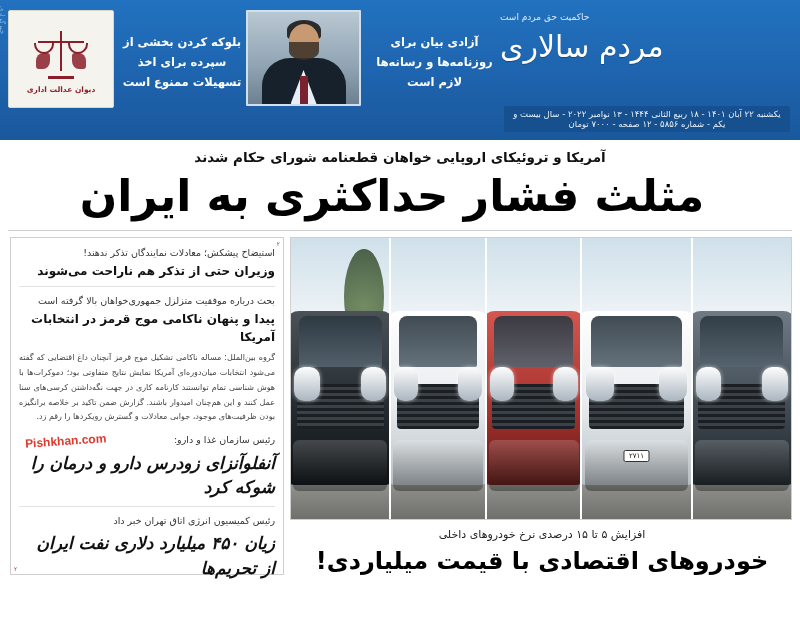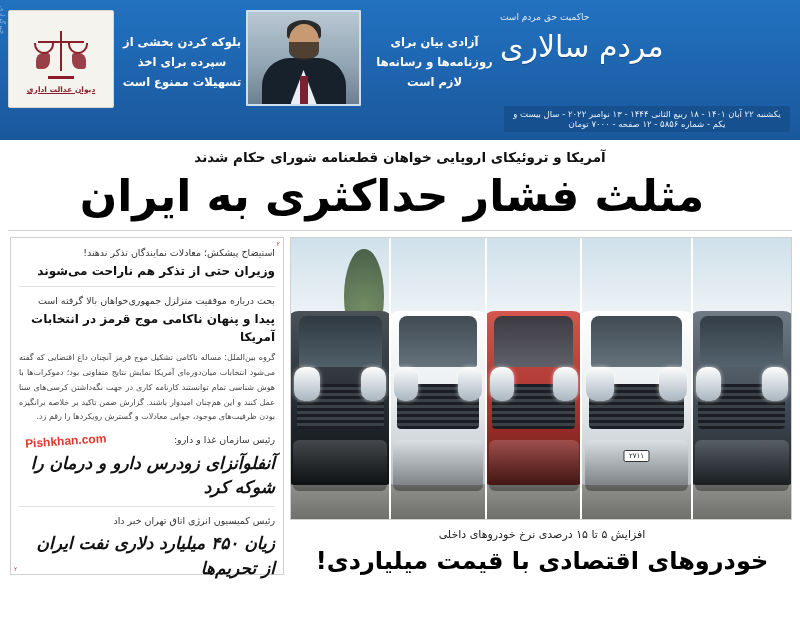--- a/index.html
+++ b/index.html
@@ -94,21 +94,21 @@
   .emblem{width:54px;height:56px;position:relative;}
   .emblem .scale-bar{position:absolute;left:4px;right:4px;top:16px;height:2px;background:#8a1f2a;}
   .emblem .post{position:absolute;left:50%;top:6px;transform:translateX(-50%);width:2px;height:40px;background:#8a1f2a;}
   .emblem .pan{position:absolute;top:18px;width:16px;height:9px;border:2px solid #8a1f2a;border-top:none;border-radius:0 0 10px 10px;}
   .emblem .pan.l{left:0;}
   .emblem .pan.r{right:0;}
   .emblem .base{position:absolute;left:50%;bottom:2px;transform:translateX(-50%);width:26px;height:3px;background:#8a1f2a;}
   .emblem .wing{position:absolute;top:28px;width:14px;height:16px;background:#8a1f2a;opacity:.85;border-radius:50% 20% 50% 20%;}
   .emblem .wing.l{left:2px;}
   .emblem .wing.r{right:2px;transform:scaleX(-1);}
-  .emblem-label{color:#8a1f2a;font-size:7.5px;margin-top:4px;font-weight:bold;text-decoration:underline;}
+  .emblem-label{color:#8a1f2a;font-size:7.5px;margin-top:4px;font-weight:bold;}
   .watermark{
     position:absolute;top:6px;left:6px;color:rgba(255,255,255,.45);
     font-size:7px;transform:rotate(90deg);transform-origin:left top;
     white-space:nowrap;letter-spacing:1px;
   }
 
   
   .kicker{
     text-align:center;color:#111;font-size:13.5px;font-weight:bold;
     padding:9px 10px 2px 10px;

